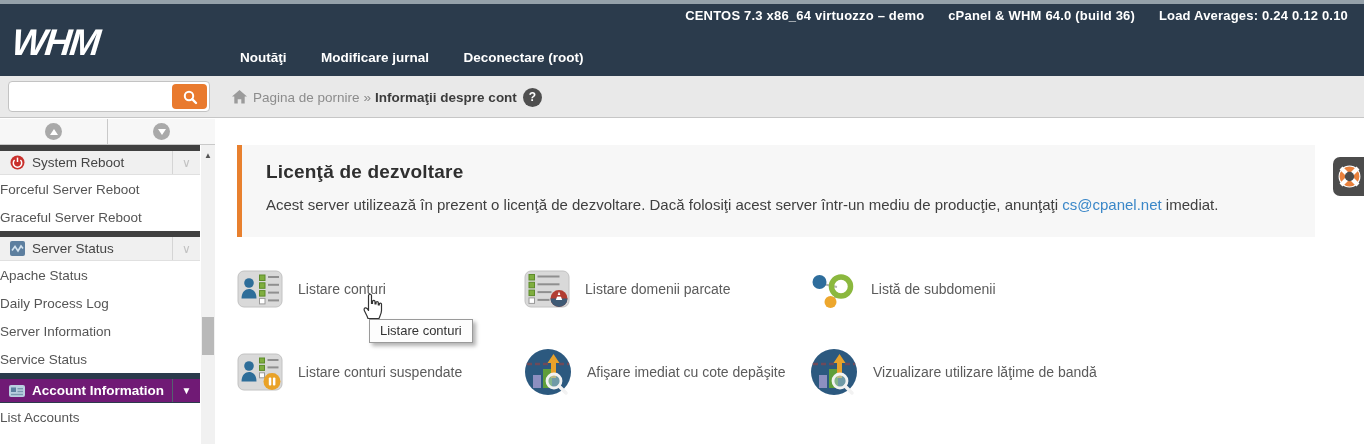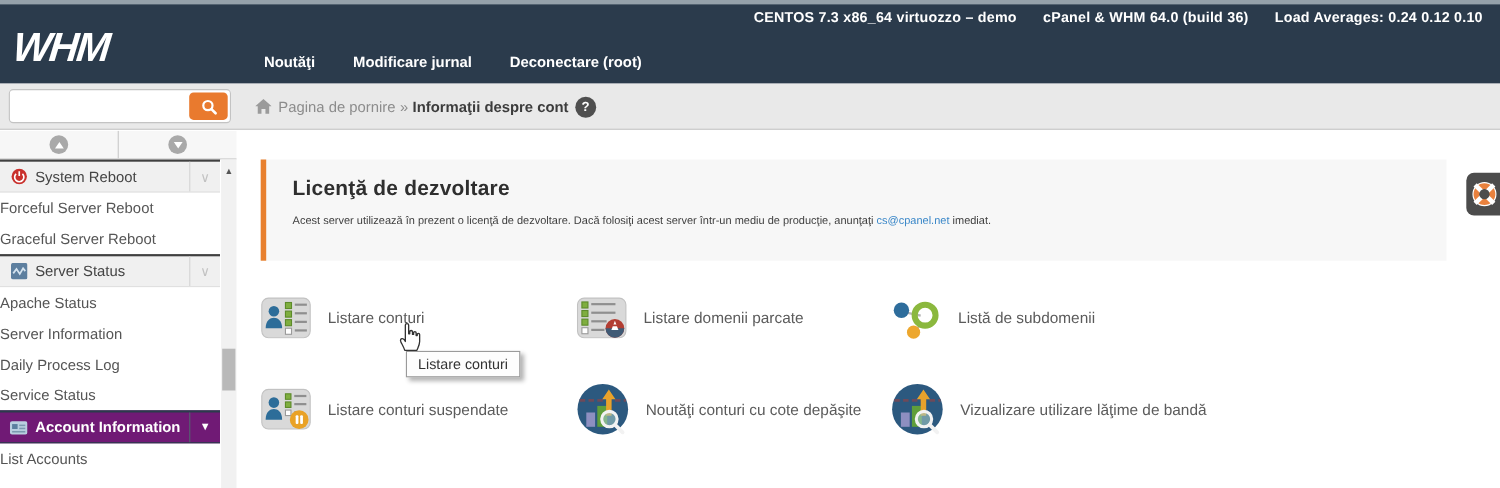--- a/index.html
+++ b/index.html
@@ -30,36 +30,36 @@
 
   
   .sidebar { position:absolute; top:119px; left:0; width:215px; height:325px; background:#fff; }
   .arrowsbar { position:absolute; top:0; left:0; width:215px; height:26px; display:flex; border-bottom:1px solid #c9c9c9; background:#f7f7f7; }
   .arrowcell { flex:1; display:flex; align-items:center; justify-content:center; border-right:1px solid #c9c9c9; cursor:pointer; }
   .arrowcell:last-child { border-right:none; }
   .circbtn { width:17px; height:17px; border-radius:50%; background:#a9a9a9; display:flex; align-items:center; justify-content:center; }
   .tri-up { width:0; height:0; border-left:4px solid transparent; border-right:4px solid transparent; border-bottom:6px solid #fff; }
   .tri-dn { width:0; height:0; border-left:4px solid transparent; border-right:4px solid transparent; border-top:6px solid #fff; }
   .sb-list { position:absolute; top:26px; left:0; width:200px; }
-  .sb-head { position:relative; height:30px; background:#f0f0f0; border-top:2px solid #404040; border-bottom:1px solid #e0e0e0;
+  .sb-head { position:relative; height:30px; background:#f0f0f0; border-top:6px solid #404040; border-bottom:1px solid #e0e0e0;
              display:flex; align-items:center; gap:7px; padding-left:9px; font-size:13.5px; color:#444; cursor:pointer; }
   .sb-head.active { background:#701a75; color:#fff; font-weight:bold; border-color:#2b3b4c; }
   .sb-chev { position:absolute; right:0; top:0; width:28px; height:100%; display:flex; align-items:center; justify-content:center;
              border-left:1px solid #d5d5d5; color:#c2c2c2; font-size:12px; cursor:pointer; }
   .sb-head.active .sb-chev { border-left:1px solid #54626f; color:#fff; font-size:10px; }
   .sb-item { height:28px; display:flex; align-items:center; padding-left:0; font-size:13.5px; color:#555; cursor:pointer; background:#fff; }
   .sb-ic { width:16px; height:16px; display:inline-flex; align-items:center; justify-content:center; }
   .sb-scroll { position:absolute; top:26px; right:0; width:14px; height:299px; background:#f1f1f1; }
   .sb-scroll .sarr { display:block; text-align:center; color:#555; font-size:8px; padding-top:6px; cursor:pointer; }
   .sthumb { position:absolute; top:172px; left:1px; width:12px; height:38px; background:#b9b9b9; cursor:grab; }
 
   
   .notice { position:absolute; left:237px; top:145px; width:1078px; height:92px; background:#f7f7f7; border-left:5px solid #e8802e; padding:16px 24px; }
   .notice h1 { font-size:19px; color:#2f2f2f; font-weight:bold; letter-spacing:.2px; }
-  .notice p { margin-top:13px; font-size:10px; color:#404040; }
+  .notice p { margin-top:13px; font-size:15px; color:#404040; }
   .notice a { color:#3a87c8; text-decoration:none; cursor:pointer; }
 
   .features { position:absolute; left:237px; top:268px; width:1090px; display:grid; grid-template-columns:287px 286px auto; row-gap:38px; }
   .feature { display:flex; align-items:center; gap:15px; cursor:pointer; }
   .flabel { font-size:14px; color:#5b5b5b; max-width:250px; line-height:1.45; }
 
   .tooltip { position:absolute; left:369px; top:319px; background:#fdfdfd; border:1px solid #9a9a9a; padding:3px 10px 4px;
              font-size:13px; color:#333; box-shadow:3px 3px 4px rgba(0,0,0,.3); z-index:20; }
   .cursorhand { position:absolute; left:362px; top:291px; z-index:21; }
 
@@ -140,22 +140,22 @@
       <span class="sb-ic">
         <svg width="15" height="15" viewBox="0 0 15 15">
           <rect width="15" height="15" rx="2" fill="#5d7f9f"></rect>
           <polyline points="2,9.5 5,5.5 8,10 11,5 13,7.5" stroke="#d4e3ef" stroke-width="1.6" fill="none"></polyline>
         </svg>
       </span>
       <span>Server Status</span>
       <span class="sb-chev">∨</span>
     </div>
     <div class="sb-item">Apache Status</div>
+    <div class="sb-item">Daily Process Log</div>
     <div class="sb-item">Server Information</div>
-    <div class="sb-item">Daily Process Log</div>
     <div class="sb-item">Service Status</div>
     <div class="sb-head active">
       <span class="sb-ic">
         <svg width="16" height="14" viewBox="0 0 16 14">
           <rect x="0" y="1" width="16" height="12" rx="2" fill="#b9cfe0"></rect>
           <rect x="2" y="3.5" width="5" height="4.5" fill="#5b7f9f"></rect>
           <rect x="8.5" y="4" width="5.5" height="1.4" fill="#7b99b0"></rect>
           <rect x="8.5" y="6.8" width="5.5" height="1.4" fill="#7b99b0"></rect>
           <rect x="2" y="9.8" width="12" height="1.4" fill="#7b99b0"></rect>
         </svg>
@@ -253,21 +253,21 @@
   <div class="feature">
     <svg width="48" height="48" viewBox="0 0 48 48">
       <circle cx="24" cy="24" r="23" fill="#2c597f"></circle>
       <line x1="3" y1="16" x2="45" y2="16" stroke="#6e4a5a" stroke-width="2.5" stroke-dasharray="5 3"></line>
       <rect x="9" y="27" width="8" height="13" fill="#8d8fc0"></rect>
       <rect x="19" y="21" width="9" height="19" fill="#5f9e3a"></rect>
       <path d="M27 30 V15 H23.5 L29.5 6 L35.5 15 H32 V30 Z" fill="#e8a22b"></path>
       <circle cx="30" cy="33" r="7" fill="#9ec7c2" fill-opacity="0.6" stroke="#f2f2f2" stroke-width="2.8"></circle>
       <line x1="35.2" y1="38.2" x2="42" y2="45" stroke="#f2f2f2" stroke-width="3.5" stroke-linecap="round"></line>
     </svg>
-    <span class="flabel">Noutăţi conturi cu cote depăşite</span>
+    <span class="flabel">Afişare imediat cu cote depăşite</span>
   </div>
 
   <div class="feature">
     <svg width="48" height="48" viewBox="0 0 48 48">
       <circle cx="24" cy="24" r="23" fill="#2c597f"></circle>
       <line x1="3" y1="16" x2="45" y2="16" stroke="#6e4a5a" stroke-width="2.5" stroke-dasharray="5 3"></line>
       <rect x="9" y="27" width="8" height="13" fill="#8d8fc0"></rect>
       <rect x="19" y="21" width="9" height="19" fill="#5f9e3a"></rect>
       <path d="M27 30 V15 H23.5 L29.5 6 L35.5 15 H32 V30 Z" fill="#e8a22b"></path>
       <circle cx="30" cy="33" r="7" fill="#9ec7c2" fill-opacity="0.6" stroke="#f2f2f2" stroke-width="2.8"></circle>

